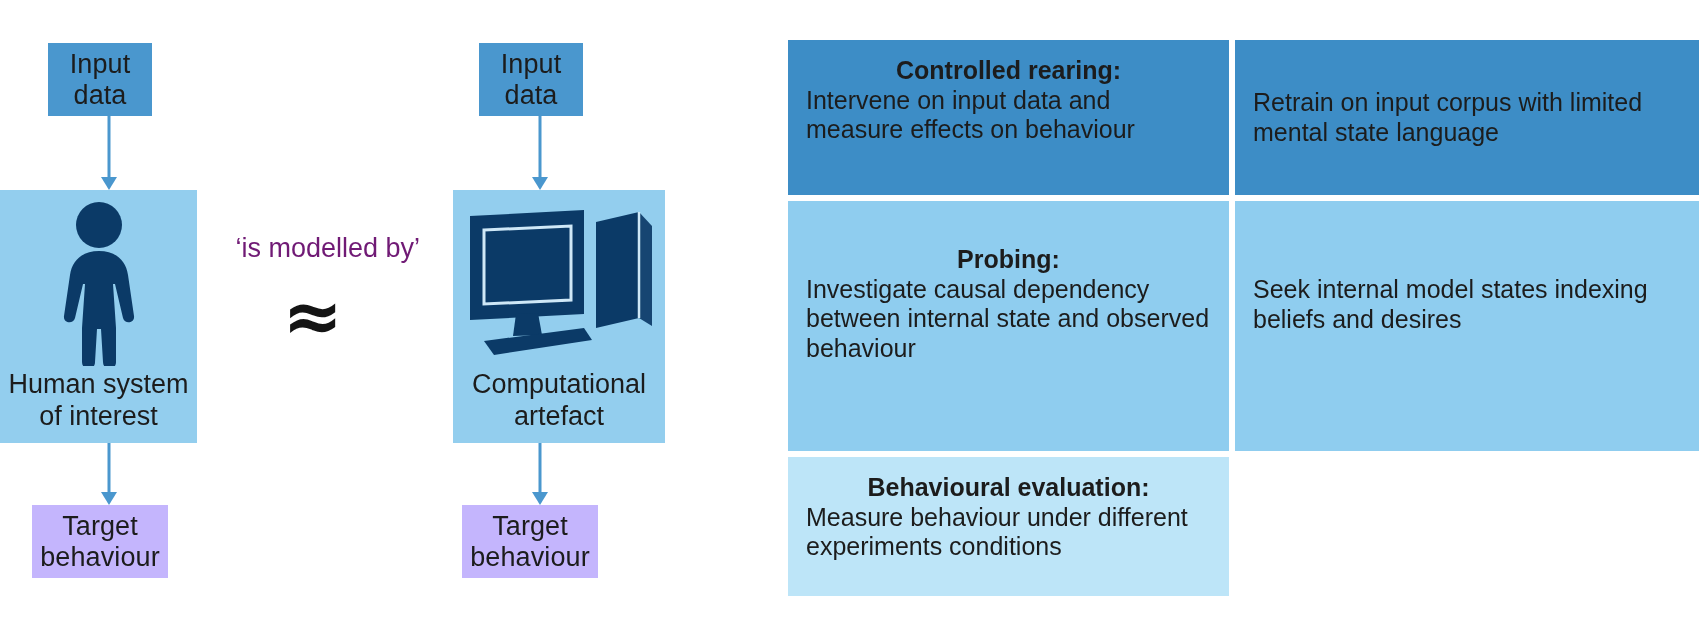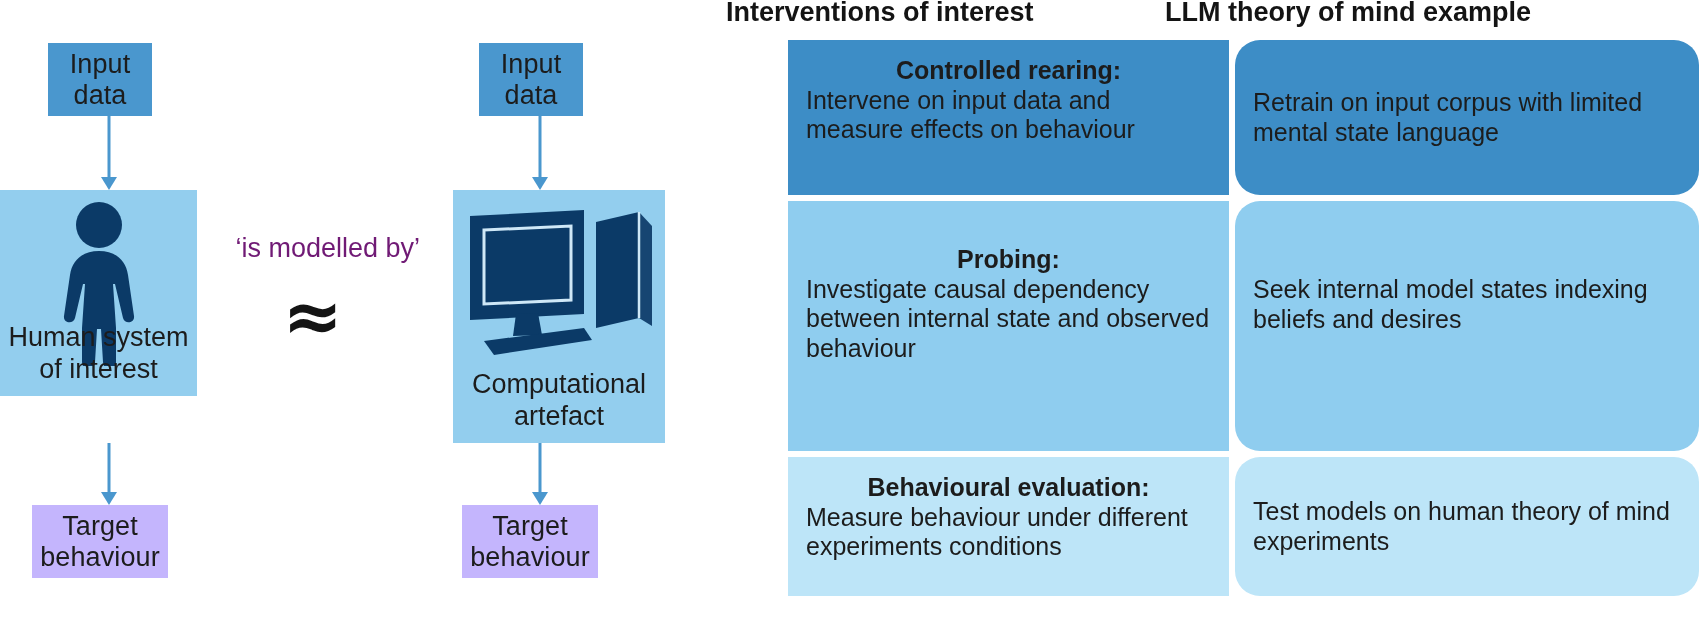--- a/index.html
+++ b/index.html
@@ -16,21 +16,21 @@
   .box-light{background:#93ceee;}
   .box-pale{background:#c4b5fd;}
 
   .lbl{font-size:27px;color:#1c1c1c;letter-spacing:0.1px;}
 
   
   #input-left{left:48px;top:43px;width:104px;height:73px;}
   #input-right{left:479px;top:43px;width:104px;height:73px;}
 
   
-  #human-box{left:0px;top:190px;width:197px;height:206px;}
+  #human-box{left:0px;top:190px;width:197px;height:253px;}
   #artefact-box{left:425px;top:190px;width:212px;height:253px;margin-left:28px;}
 
   .sysbox{display:block;position:absolute;}
   .sysbox .caption{position:absolute;left:0;right:0;bottom:10px;font-size:27px;line-height:1.18;color:#1c1c1c;text-align:center;}
   .sysbox .art{position:absolute;left:0;right:0;top:8px;height:170px;display:flex;align-items:center;justify-content:center;}
 
   
   #target-left{left:32px;top:505px;width:136px;height:73px;}
   #target-right{left:462px;top:505px;width:136px;height:73px;}
 
@@ -61,21 +61,21 @@
 
   .grid{position:absolute;left:0;top:40px;width:911px;height:599px;}
   .cell{position:absolute;box-sizing:border-box;padding:16px 18px;font-size:25px;line-height:1.18;color:#1c1c1c;align-items:center;}
   .cell .title{font-weight:bold;display:block;}
   .cell .desc{display:block;}
   .c-dark{background:#3d8dc6;}
   .c-mid{background:#8fcdef;}
   .c-pale{background:#bde5f8;}
 
   .col-a{left:0px;width:441px;}
-  .col-b{left:447px;width:464px;border-radius:25px;}
+  .col-b{left:447px;width:464px;}
 
   .row-0{top:0px;height:155px;}
   .row-1{top:161px;height:250px;}
   .row-2{top:417px;height:139px;}
 
   .vcenter{display:flex;flex-direction:column;justify-content:center;}
   .vtop{display:flex;flex-direction:column;justify-content:flex-start;}
 
   
   .navy{fill:#0b3a67;}
@@ -158,24 +158,20 @@
     </div>
 
     <div class="box box-pale" id="target-right">
       <span class="lbl" style="white-space:pre-line;">Target
 behaviour</span>
     </div>
   </div>
 
   <div id="table">
 
-    <div class="thead">
-      <div class="th" id="th-0">Interventions of interest</div>
-      <div class="th" id="th-1">LLM theory of mind example</div>
-    </div>
 
     <div class="grid">
 
       <div class="cell col-a row-0 c-dark vtop">
         <span class="title">Controlled rearing:</span>
         <span class="desc">Intervene on input data and measure effects on behaviour</span>
       </div>
       <div class="cell col-b row-0 c-dark vcenter">
         <span class="desc">Retrain on input corpus with limited mental state language</span>
       </div>
@@ -185,20 +181,17 @@
         <span class="desc">Investigate causal dependency between internal state and observed behaviour</span>
       </div>
       <div class="cell col-b row-1 c-mid vcenter" style="justify-content:flex-start;padding-top:74px;">
         <span class="desc">Seek internal model states indexing beliefs and desires</span>
       </div>
 
       <div class="cell col-a row-2 c-pale vtop">
         <span class="title">Behavioural evaluation:</span>
         <span class="desc">Measure behaviour under different experiments conditions</span>
       </div>
-      <div class="cell col-b row-2 c-pale vcenter">
-        <span class="desc">Test models on human theory of mind experiments</span>
-      </div>
 
     </div>
   </div>
 
 </div>
 
 </body></html>

